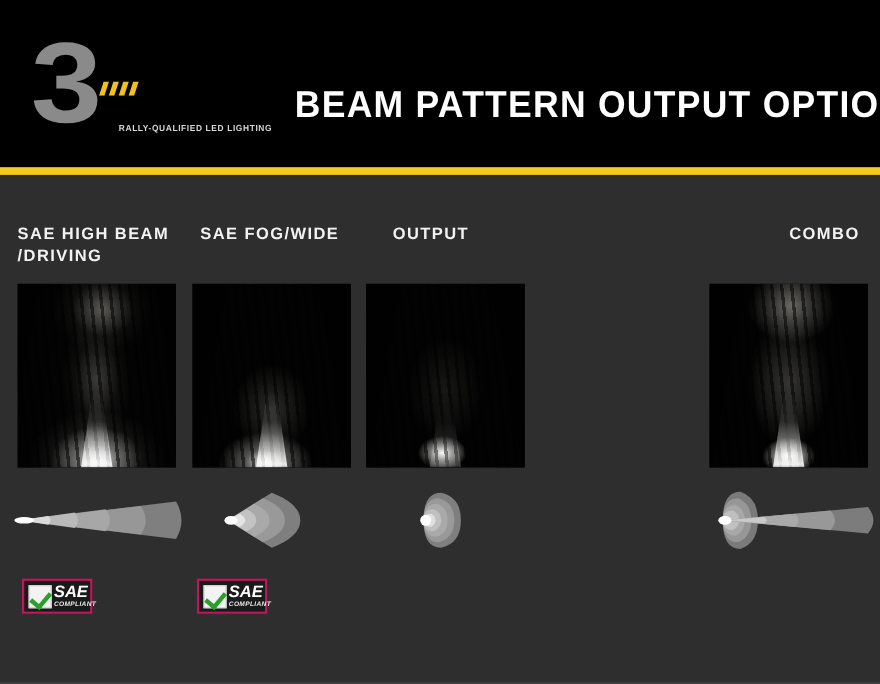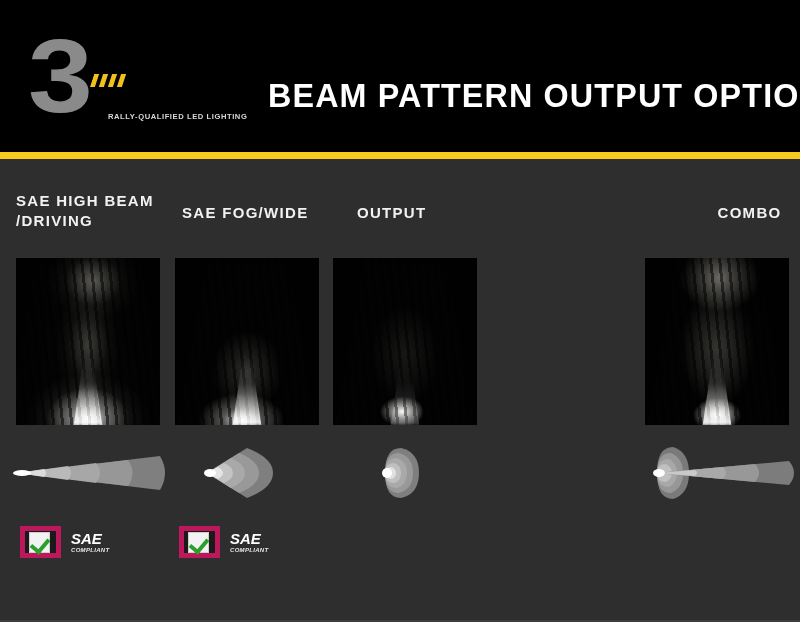--- a/index.html
+++ b/index.html
@@ -103,21 +103,21 @@
     position:absolute; top:0;
     width:152px; height:463px;
   }
   .col-0 { left:16px; }
   .col-1 { left:175px; }
   .col-2 { left:333px; }
   .col-3 { left:491px; }
   .col-4 { left:645px;text-align:center; }
 
   .col-head {
-    position:absolute; top:32px; left:0;
+    position:absolute; top:44px; left:0;
     width:165px;
     font-family:"Liberation Sans Narrow","Liberation Sans", sans-serif;
     font-size:15px;
     font-weight:bold;
     color:#f2f2f2;
     letter-spacing:1.3px;
     line-height:20px;
     white-space:pre-line;
   }
   .col-1 .col-head, .col-2 .col-head, .col-3 .col-head, .col-4 .col-head {
@@ -195,27 +195,26 @@
     position:absolute;
     top:283px; left:-6px;
     width:166px; height:62px;
   }
   .diagram svg { display:block; }
 
   
   .badge {
     position:absolute;
     top:367px; left:4px;
-    width:41px; height:32px;
+    width:64px; height:32px;
     background:#1a1a1a;
-    border:5px solid #be185d;
+    border:2px solid #be185d;
     display:flex;
     align-items:center;
     padding:3px 4px;
-    gap:19px;
   }
   .badge .check-box {
     width:21px; height:21px;
     background:#f2f2f2;
     border:1px solid #cfcfcf;
     position:relative;
     flex:0 0 auto;
   }
   .badge .check-box:after {
     content:"";

